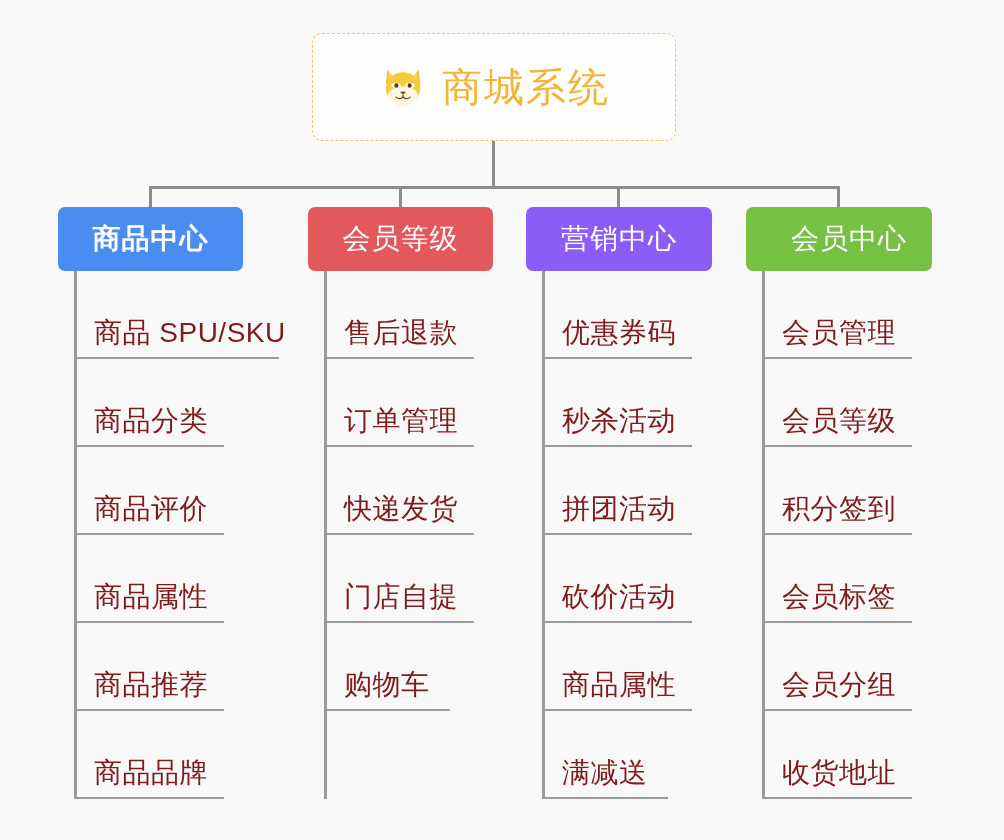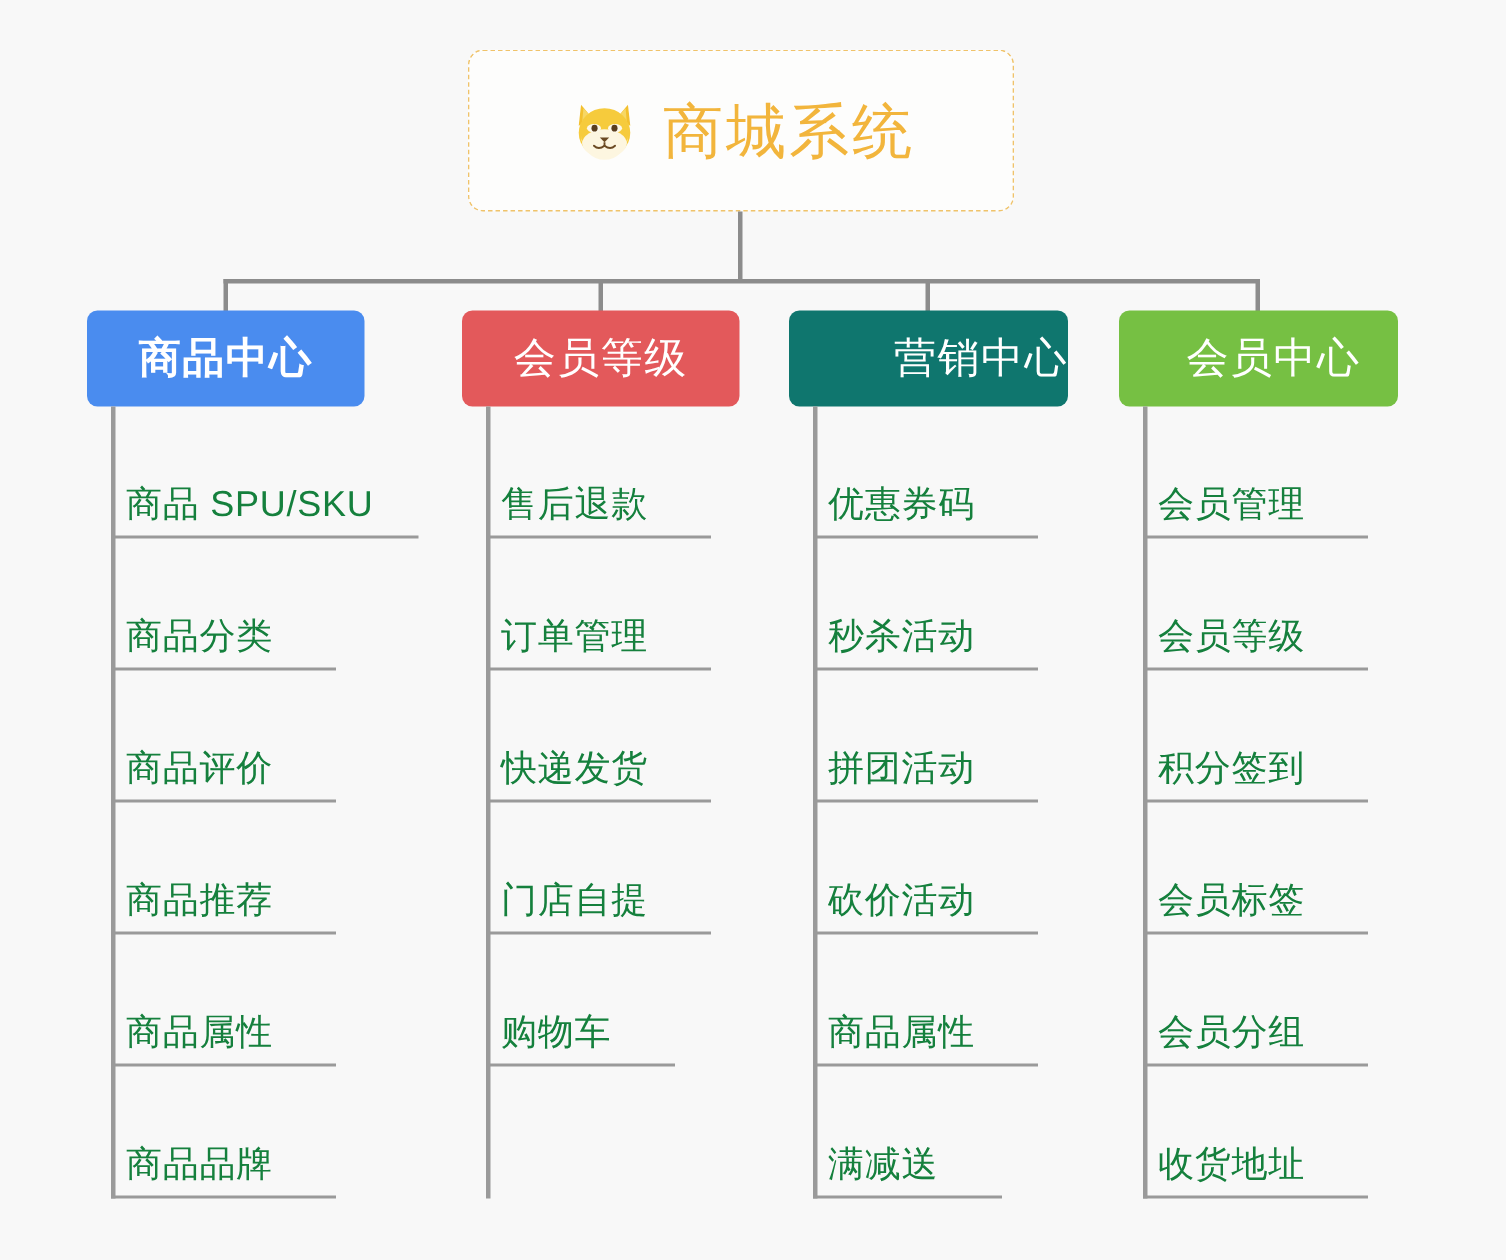--- a/index.html
+++ b/index.html
@@ -136,24 +136,24 @@
   }
   .leaf-rule {
     position: absolute;
     left: 0;
     bottom: 0;
     height: 2px;
     background: #9a9a9a;
   }
   .leaf-label {
     position: relative;
-    padding-left: 10px;
+    padding-left: 20px;
     padding-bottom: 7px;
-    font-size: 24px;
-    color: #15803d;
+    font-size: 28px;
+    color: #7f1d1d;
     white-space: nowrap;
     letter-spacing: 0.5px;
   }
 </style>
 </head>
 <body>
 
 <div id="mindmap">
 
   <div class="root-node">
@@ -198,25 +198,25 @@
       </li>
       <li class="leaf-item">
         <span class="leaf-label">商品分类</span>
         <span class="leaf-rule" style="width:150px"></span>
       </li>
       <li class="leaf-item">
         <span class="leaf-label">商品评价</span>
         <span class="leaf-rule" style="width:150px"></span>
       </li>
       <li class="leaf-item">
+        <span class="leaf-label">商品属性</span>
+        <span class="leaf-rule" style="width:150px"></span>
+      </li>
+      <li class="leaf-item">
         <span class="leaf-label">商品推荐</span>
-        <span class="leaf-rule" style="width:150px"></span>
-      </li>
-      <li class="leaf-item">
-        <span class="leaf-label">商品属性</span>
         <span class="leaf-rule" style="width:150px"></span>
       </li>
       <li class="leaf-item">
         <span class="leaf-label">商品品牌</span>
         <span class="leaf-rule" style="width:150px"></span>
       </li>
     </ul>
   </div>
 
   <div class="column c1">
@@ -242,21 +242,21 @@
         <span class="leaf-rule" style="width:150px"></span>
       </li>
       <li class="leaf-item">
         <span class="leaf-label">购物车</span>
         <span class="leaf-rule" style="width:126px"></span>
       </li>
     </ul>
   </div>
 
   <div class="column c2">
-    <div class="cat-box" data-accent="orange" style="background: #0f766e; justify-content: flex-end;">
+    <div class="cat-box" data-accent="orange" style="background: #8b5cf6;">
       <span>营销中心</span>
     </div>
     <ul class="leaf-list">
       <li class="leaf-spine"></li>
       <li class="leaf-item">
         <span class="leaf-label">优惠券码</span>
         <span class="leaf-rule" style="width:150px"></span>
       </li>
       <li class="leaf-item">
         <span class="leaf-label">秒杀活动</span>

